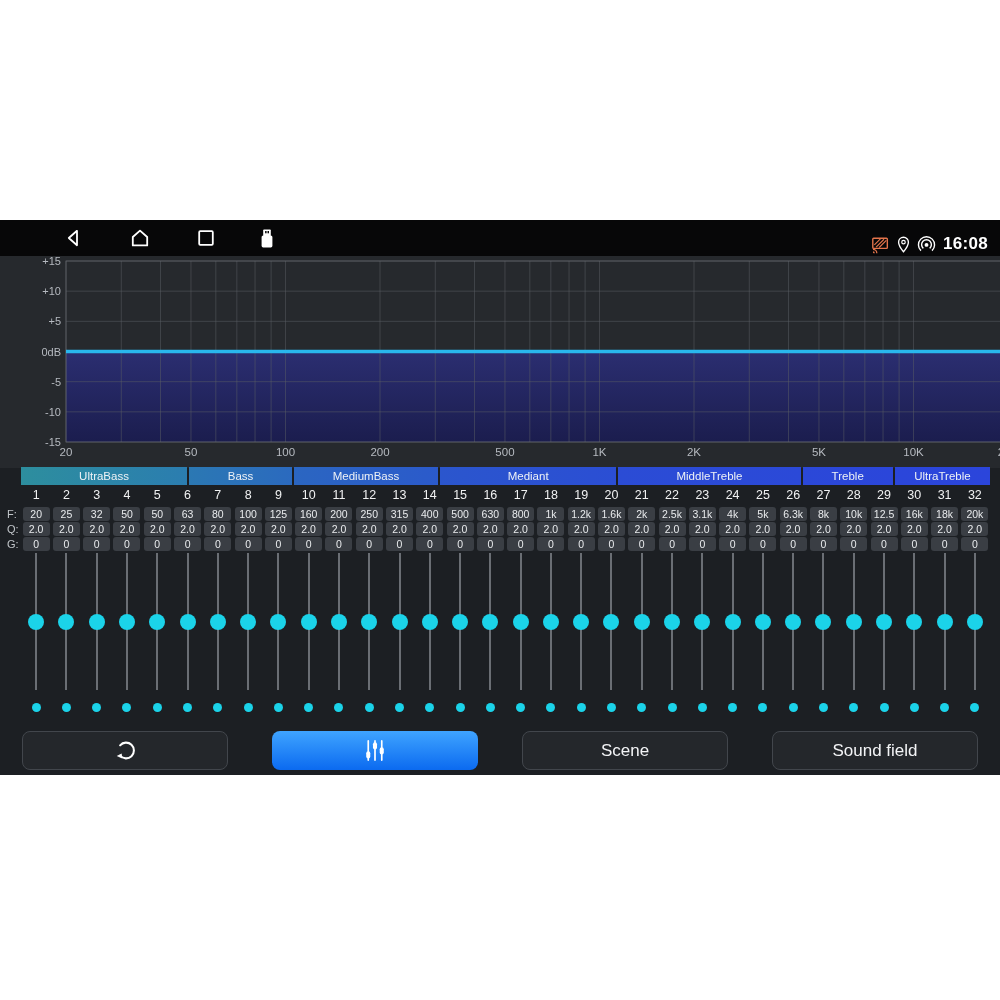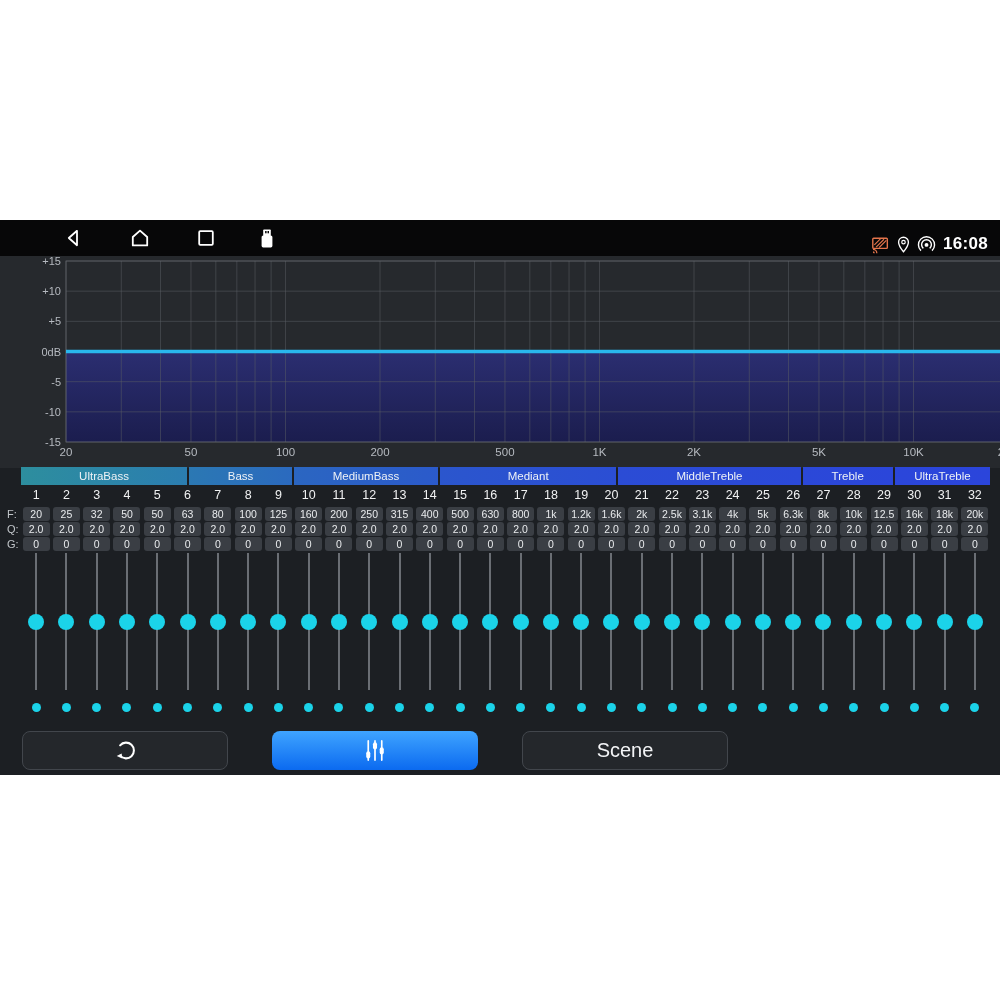--- a/index.html
+++ b/index.html
@@ -33,21 +33,21 @@
   .lab-f{top:287px;} .lab-q{top:302px;} .lab-g{top:317px;}
 
   
   .row-sliders{top:333px;height:137px;}
   .track{width:2px;height:100%;background:#6a6e74;}
   .knob{position:absolute;left:50%;top:50%;width:16px;height:16px;border-radius:50%;transform:translate(-50%,-50%);}
   .row-dots{top:481px;height:12px;}
   .dot{width:9px;height:9px;border-radius:50%;}
 
   
-  .btn{position:absolute;top:511px;width:206px;height:39px;border-radius:8px;background:#24272b;border:1px solid #42464c;box-sizing:border-box;display:flex;align-items:center;justify-content:center;color:#f3f4f6;font-size:20px;cursor:pointer;}
+  .btn{position:absolute;top:511px;width:206px;height:39px;border-radius:8px;background:#24272b;border:1px solid #42464c;box-sizing:border-box;display:flex;align-items:center;justify-content:center;color:#f3f4f6;font-size:17px;cursor:pointer;}
   .btn-blue{border:none;}
 </style>
 </head>
 <body>
 
 <div class="screen">
 
   <div class="status-bar">
     <svg class="nav-ic" style="left:62px" viewBox="0 0 24 24">
       <path d="M15 4.8 L6.8 12 L15 19.2 Z" fill="none" stroke="#fff" stroke-width="1.8" stroke-linejoin="round"></path>
@@ -745,13 +745,16 @@
     <svg width="30" height="27" viewBox="0 0 24 24">
       <path d="M6 3.5 V20.5 M12 3.5 V20.5 M18 3.5 V20.5" stroke="#fff" stroke-width="1.5" stroke-linecap="round" fill="none"></path>
       <rect x="4.2" y="12.6" width="3.6" height="6.6" rx="1.8" fill="#fff"></rect>
       <rect x="10.2" y="4.6" width="3.6" height="6.6" rx="1.8" fill="#fff"></rect>
       <rect x="16.2" y="9.0" width="3.6" height="6.6" rx="1.8" fill="#fff"></rect>
     </svg>
   </div>
   <div class="btn" style="left:522px">
     <span>Scene</span>
   </div>
+  <div class="btn" style="left:772px">
+    <span>Sound field</span>
+  </div>
 </div>
 
 </body></html>

